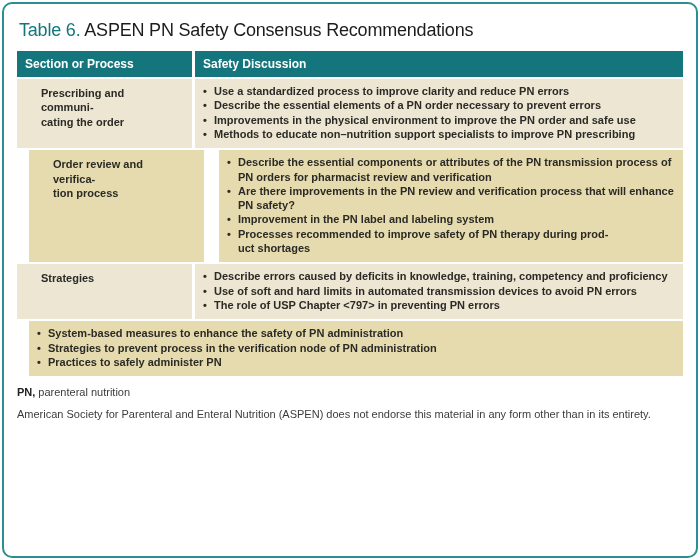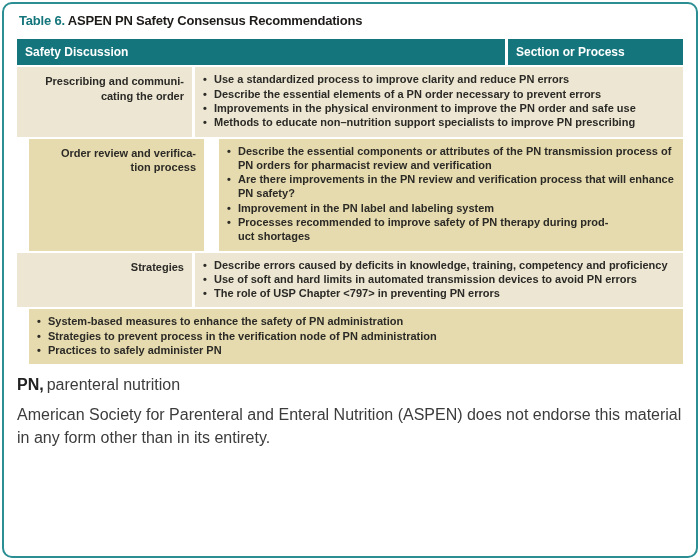--- a/index.html
+++ b/index.html
@@ -21,22 +21,22 @@
   .frame{
     position:absolute;inset:2px;
     border:2px solid var(--border-teal);
     border-radius:10px;
     background:#ffffff;
     padding:8px 13px 10px 13px;
     box-sizing:border-box;
     overflow:hidden;
   }
   .title{
-    margin:2px 0 10px 2px;
-    font-size:13px;font-weight:bold;line-height:1.15;
+    margin:8px 0 10px 2px;
+    font-size:18px;font-weight:normal;line-height:1.15;
     letter-spacing:-0.2px;
   }
   .title .prefix{color:var(--accent-teal);}
   .title .rest{color:var(--title-dark);}
   .tbl{width:100%;}
   .trow{display:flex;gap:3px;margin-bottom:2px;}
   .cell{box-sizing:border-box;}
   .cell-section{flex:0 0 175px;}
   .cell-discussion{flex:1 1 auto;min-width:0;}
   .thead .cell{
@@ -44,41 +44,41 @@
     color:var(--header-text);
     font-size:12px;font-weight:bold;
     padding:6px 8px;line-height:1.2;
   }
   .body-row .cell{
     font-size:11px;font-weight:bold;color:var(--body-text);
     line-height:1.3;
   }
   .body-row.odd .cell{background:var(--row-light);}
   .body-row.even .cell{background:var(--row-dark);margin-left:12px;}
-  .body-row .cell-section{padding:7px 8px;white-space:pre-line;text-align:right;}
+  .body-row .cell-section{padding:7px 24px;white-space:pre-line;}
   .body-row .cell-discussion{padding:5px 8px 7px 8px;}
   .bullet{display:flex;align-items:flex-start;}
   .bullet .marker{flex:0 0 11px;width:11px;}
   .bullet .btext{flex:1 1 auto;min-width:0;white-space:pre-line;}
-  .footer{margin-top:9px;font-size:16px;color:var(--footer-text);line-height:1.45;}
+  .footer{margin-top:9px;font-size:11px;color:var(--footer-text);line-height:1.45;}
   .footer p{margin:0;}
   .footer .fn-first{margin-bottom:6px;}
   .fn-abbr{font-weight:bold;color:#222222;margin-right:3px;}
 </style>
 </head>
 <body>
 
 <div class="frame">
 
   <h1 class="title"><span class="prefix">Table 6.</span> <span class="rest">ASPEN PN Safety Consensus Recommendations</span></h1>
 
   <div class="tbl">
     <div class="trow thead">
+      <div class="cell cell-section">Section or Process</div>
       <div class="cell cell-discussion">Safety Discussion</div>
-      <div class="cell cell-section">Section or Process</div>
     </div>
     <div>
         <div class="trow body-row odd">
           <div class="cell cell-section">Prescribing and communi-
 cating the order</div>
           <div class="cell cell-discussion">
             <div class="bullet">
               <span class="marker">•</span>
               <span class="btext">Use a standardized process to improve clarity and reduce PN errors</span>
             </div>

